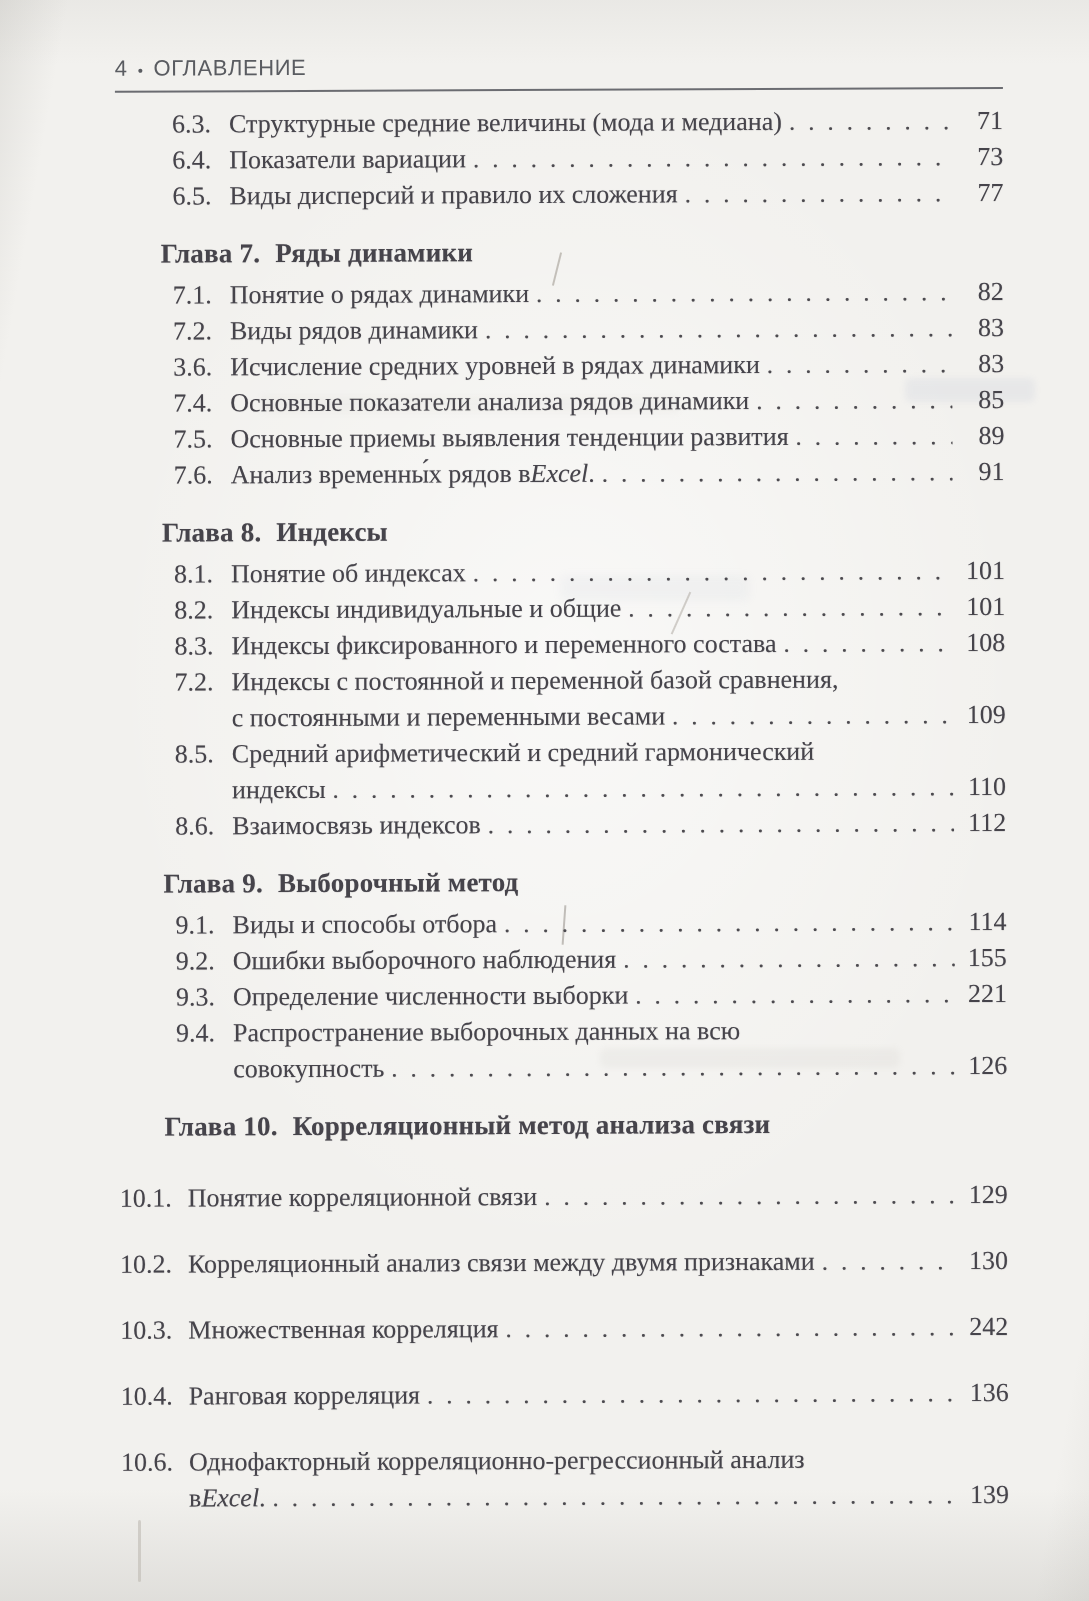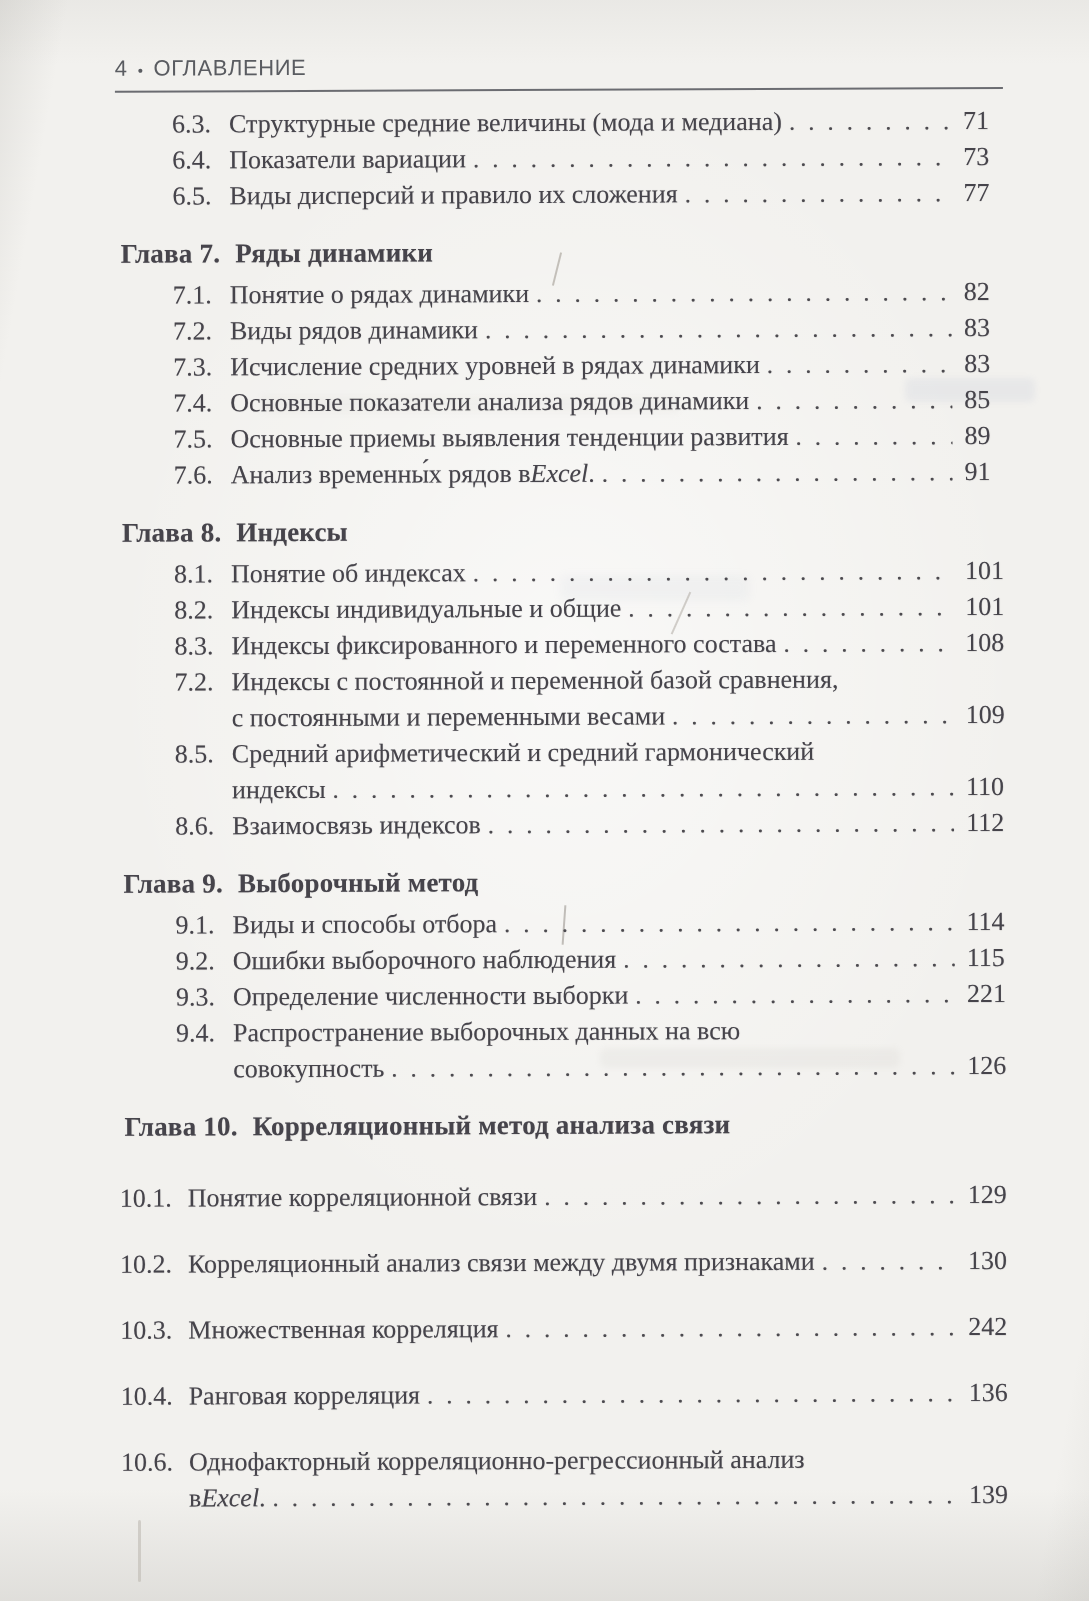--- a/index.html
+++ b/index.html
@@ -35,36 +35,36 @@
     display:flex;align-items:center;gap:10px;
     text-shadow:none;
   }
   .header-bullet{font-size:15px;line-height:1;position:relative;top:1px;}
   .header-rule{height:2px;background:var(--rule);margin-top:9px;opacity:0.85;}
   #toc{margin-top:14px;font-size:26px;}
   .chapter-heading{
     font-weight:bold;font-size:27px;line-height:42px;
     margin:18px 0 3px 5px;letter-spacing:0.2px;
   }
-  .ch-label{margin-right:15px;}
+  .ch-label{margin-right:15px;margin-left:40px;}
   .toc-entry{padding-left:57px;}
   .toc-entry .row{display:flex;align-items:baseline;line-height:36px;white-space:nowrap;}
   .toc-entry .num{flex:0 0 57px;}
   .toc-entry.wide{padding-left:67px;}
   .toc-entry.wide .num{flex:0 0 68px;font-family:Liberation Serif, serif;}
   .toc-entry .cont{padding-left:57px;}
   .toc-entry.wide .cont{padding-left:68px;}
   .txt{flex:0 0 auto;}
   .txt-i{flex:0 0 auto;}
   .leader{flex:1 1 auto;overflow:hidden;min-width:14px;margin-left:7px;color:var(--dot);}
   .leader::after{
     content:"....................................................";
     letter-spacing:13px;font-size:25px;
   }
-  .page-num{flex:0 0 auto;padding-left:12px;text-align:left;min-width:40px;}
+  .page-num{flex:0 0 auto;padding-left:12px;text-align:right;min-width:40px;}
   
   .artifact{position:absolute;pointer-events:none;}
   .bleed-1{left:905px;top:378px;width:130px;height:24px;background:#8a97b8;opacity:0.10;filter:blur(3px);border-radius:6px;}
   .bleed-2{left:560px;top:575px;width:190px;height:26px;background:#9aa6bf;opacity:0.07;filter:blur(4px);border-radius:6px;}
   .bleed-3{left:600px;top:1048px;width:300px;height:20px;background:#9f9a92;opacity:0.08;filter:blur(3px);border-radius:5px;}
   .bleed-4{left:260px;top:395px;width:420px;height:18px;background:#a39e96;opacity:0.06;filter:blur(3px);border-radius:5px;}
   .scratch-1{left:563px;top:905px;width:2px;height:40px;background:#948f88;opacity:0.55;filter:blur(0.4px);border-radius:2px;transform:rotate(4deg);}
   .scratch-2{left:556px;top:252px;width:1.5px;height:34px;background:#a39d95;opacity:0.6;transform:rotate(14deg);filter:blur(0.3px);}
   .scratch-3{left:680px;top:590px;width:1.5px;height:46px;background:#aaa49c;opacity:0.5;transform:rotate(24deg);filter:blur(0.4px);}
   .mark-bottom{left:138px;top:1520px;width:3px;height:62px;background:#c2beb7;opacity:0.65;filter:blur(0.6px);border-radius:2px;}
@@ -118,21 +118,21 @@
         </div>
       </div><div class="toc-entry">
         <div class="row">
           <span class="num">7.2.</span>
           <span class="txt">Виды рядов динамики</span>
           <div class="leader"></div>
           <span class="page-num">83</span>
         </div>
       </div><div class="toc-entry">
         <div class="row">
-          <span class="num">7.3.</span>
+          <span class="num">3.6.</span>
           <span class="txt">Исчисление средних уровней в рядах динамики</span>
           <div class="leader"></div>
           <span class="page-num">83</span>
         </div>
       </div><div class="toc-entry">
         <div class="row">
           <span class="num">7.4.</span>
           <span class="txt">Основные показатели анализа рядов динамики</span>
           <div class="leader"></div>
           <span class="page-num">85</span>
@@ -206,21 +206,21 @@
           <span class="num">9.1.</span>
           <span class="txt">Виды и способы отбора</span>
           <div class="leader"></div>
           <span class="page-num">114</span>
         </div>
       </div><div class="toc-entry">
         <div class="row">
           <span class="num">9.2.</span>
           <span class="txt">Ошибки выборочного наблюдения</span>
           <div class="leader"></div>
-          <span class="page-num">115</span>
+          <span class="page-num">155</span>
         </div>
       </div><div class="toc-entry">
         <div class="row">
           <span class="num">9.3.</span>
           <span class="txt">Определение численности выборки</span>
           <div class="leader"></div>
           <span class="page-num">221</span>
         </div>
       </div><div class="toc-entry">
         <div class="row">

